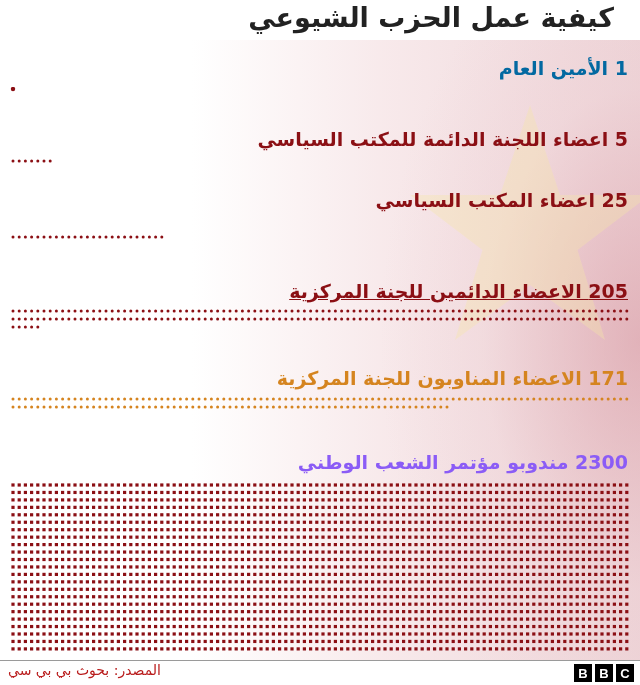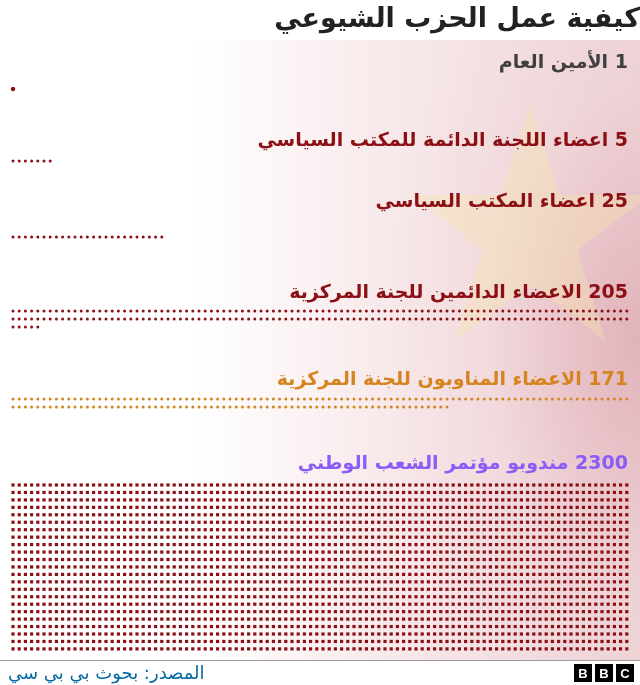--- a/index.html
+++ b/index.html
@@ -12,56 +12,56 @@
     position: absolute; left: 0; top: 40px; width: 640px; height: 620px;
     background:
       radial-gradient(ellipse 260px 420px at 640px 300px, rgba(215,150,160,0.55), rgba(235,200,205,0.25) 60%, rgba(255,255,255,0) 100%),
       linear-gradient(90deg, rgba(255,255,255,1) 0%, rgba(255,255,255,1) 30%, rgba(246,228,230,0.8) 60%, rgba(236,208,212,0.9) 100%);
   }
   .star {
     position: absolute; left: 400px; top: 100px; width: 260px; height: 250px;
     opacity: 0.35;
   }
   .title {
-    position: absolute; right: 0; top: 2px;
+    position: absolute; right: 26px; top: 2px;
     font-size: 27px; font-weight: bold; color: #222222;
     direction: rtl; margin: 0;
   }
   .group-label {
     position: absolute; right: 12px;
     font-size: 19px; font-weight: bold;
     direction: rtl; white-space: nowrap;
   }
   .dots { position: absolute; left: 0; top: 0; }
   .footer-line {
     position: absolute; left: 0; top: 660px; width: 640px; height: 1px; background: #9a9a9a;
   }
   .source {
-    position: absolute; left: 8px; top: 662px; font-size: 18px; color: #0369a1;
+    position: absolute; left: 8px; top: 662px; font-size: 14px; color: #b91c1c;
     direction: rtl;
   }
   .bbc { position: absolute; right: 6px; top: 664px; display: flex; gap: 3px; }
   .bbc span {
     width: 18px; height: 18px; background: #000; color: #fff;
     font-family: "Liberation Sans", sans-serif; font-weight: bold; font-size: 13px;
     display: flex; align-items: center; justify-content: center;
   }
 </style>
 </head>
 <body>
 
 <div class="bg"></div>
 <svg class="star" viewBox="0 0 100 100">
   <polygon points="50,2 62,38 98,38 69,60 80,96 50,74 20,96 31,60 2,38 38,38" fill="#f6e7a8"></polygon>
 </svg>
 
 <h1 class="title">كيفية عمل الحزب الشيوعي</h1>
 
 <div id="groups">
-    <div class="group-label" style="top: 50px; color: #404040;">1 الأمين العام</div>
+    <div class="group-label" style="top: 57px; color: #0369a1;">1 الأمين العام</div>
     <svg class="dots" width="640" height="12" style="top: 87px;">
       <circle cx="13" cy="2" r="2.2" fill="#8b0f14"></circle>
     </svg>
     <div class="group-label" style="top: 128px; color: rgb(139, 15, 20);">5 اعضاء اللجنة الدائمة للمكتب السياسي</div>
     <svg class="dots" width="640" height="12" style="top: 159px;">
       <circle cx="13" cy="2" r="1.5" fill="#8b0f14"></circle>
       <circle cx="19.2" cy="2" r="1.5" fill="#8b0f14"></circle>
       <circle cx="25.4" cy="2" r="1.5" fill="#8b0f14"></circle>
       <circle cx="31.6" cy="2" r="1.5" fill="#8b0f14"></circle>
       <circle cx="37.8" cy="2" r="1.5" fill="#8b0f14"></circle>
@@ -89,21 +89,21 @@
       <circle cx="112.2" cy="2" r="1.5" fill="#8b0f14"></circle>
       <circle cx="118.4" cy="2" r="1.5" fill="#8b0f14"></circle>
       <circle cx="124.60000000000001" cy="2" r="1.5" fill="#8b0f14"></circle>
       <circle cx="130.8" cy="2" r="1.5" fill="#8b0f14"></circle>
       <circle cx="137" cy="2" r="1.5" fill="#8b0f14"></circle>
       <circle cx="143.20000000000002" cy="2" r="1.5" fill="#8b0f14"></circle>
       <circle cx="149.4" cy="2" r="1.5" fill="#8b0f14"></circle>
       <circle cx="155.6" cy="2" r="1.5" fill="#8b0f14"></circle>
       <circle cx="161.8" cy="2" r="1.5" fill="#8b0f14"></circle>
     </svg>
-    <div class="group-label" style="top: 280px; color: rgb(139, 15, 20);">205 الاعضاء الدائمين للجنة المركزية</div>
+    <div class="group-label" style="top: 280px; color: rgb(139, 15, 20); text-decoration: underline;">205 الاعضاء الدائمين للجنة المركزية</div>
     <svg class="dots" width="640" height="28" style="top: 309px;">
       <circle cx="13" cy="2" r="1.5" fill="#8b0f14"></circle>
       <circle cx="19.2" cy="2" r="1.5" fill="#8b0f14"></circle>
       <circle cx="25.4" cy="2" r="1.5" fill="#8b0f14"></circle>
       <circle cx="31.6" cy="2" r="1.5" fill="#8b0f14"></circle>
       <circle cx="37.8" cy="2" r="1.5" fill="#8b0f14"></circle>
       <circle cx="44" cy="2" r="1.5" fill="#8b0f14"></circle>
       <circle cx="50.2" cy="2" r="1.5" fill="#8b0f14"></circle>
       <circle cx="56.4" cy="2" r="1.5" fill="#8b0f14"></circle>
       <circle cx="62.6" cy="2" r="1.5" fill="#8b0f14"></circle>

